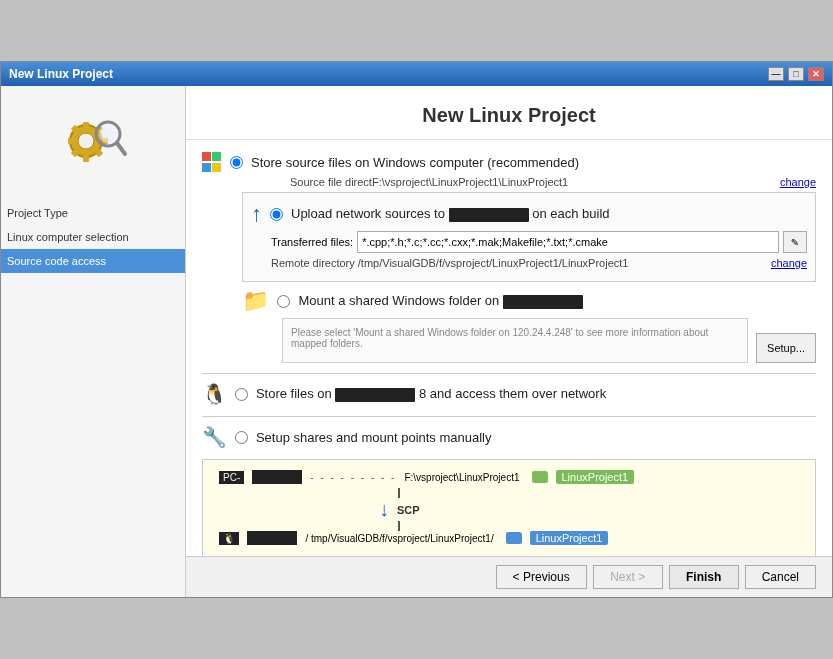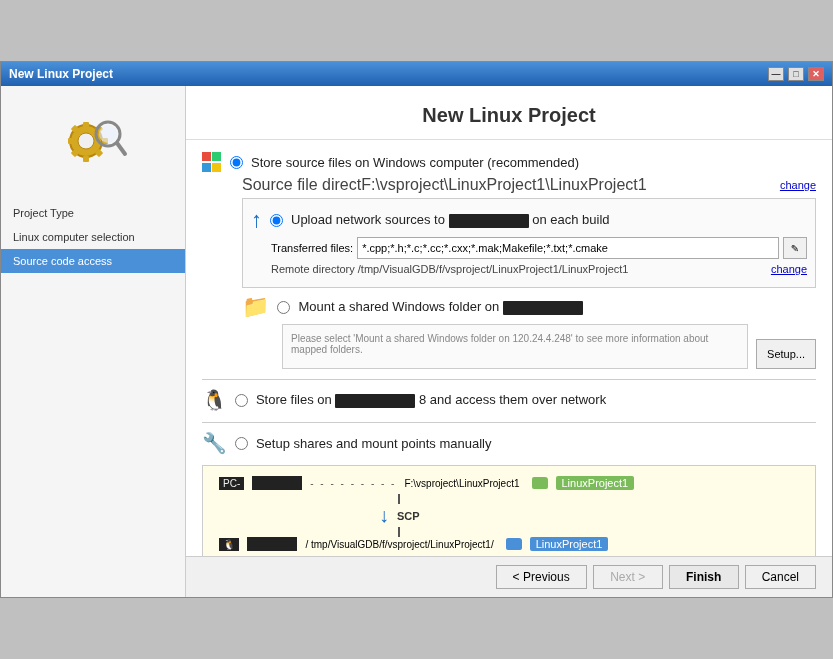--- a/index.html
+++ b/index.html
@@ -68,21 +68,21 @@
       justify-content: center;
       align-items: center;
       padding: 10px;
       margin-bottom: 15px;
     }
     .logo-icon {
       width: 70px;
       height: 70px;
     }
     .sidebar-item {
-      padding: 6px 12px;
+      padding: 6px 6px;
       font-size: 11px;
       color: #333;
       cursor: pointer;
     }
     .sidebar-item.active {
       background: #4a90d9;
       color: white;
     }
     .main {
       flex: 1;
@@ -329,21 +329,21 @@
               <span style="width:9px;height:9px;background:#e74c3c;"></span>
               <span style="width:9px;height:9px;background:#2ecc71;"></span>
               <span style="width:9px;height:9px;background:#3498db;"></span>
               <span style="width:9px;height:9px;background:#f1c40f;"></span>
             </span>
             <input type="radio" name="storage" checked="" style="">
             <label style="font-size:13px;font-weight:500;">Store source files on Windows computer (recommended)</label>
           </div>
           <div class="sub-content">
             <div class="info-row">
-              <span style="font-size:16px;color:#444;">
+              <span style="font-size:11px;color:#444;margin-left:48px;">
                 Source file direct<span style="font-weight:normal;">F:\vsproject\LinuxProject1\LinuxProject1</span>
               </span>
               <a href="#" class="change-link">change</a>
             </div>
 
             <div style="border:1px solid #ccc;padding:8px;background:#fafafa;margin-bottom:6px;">
               <div class="option-row">
                 <span style="color:#1a6dc4;font-size:22px;font-weight:bold;">↑</span>
                 <input type="radio" name="upload-type" checked="" style="">
                 <label>

